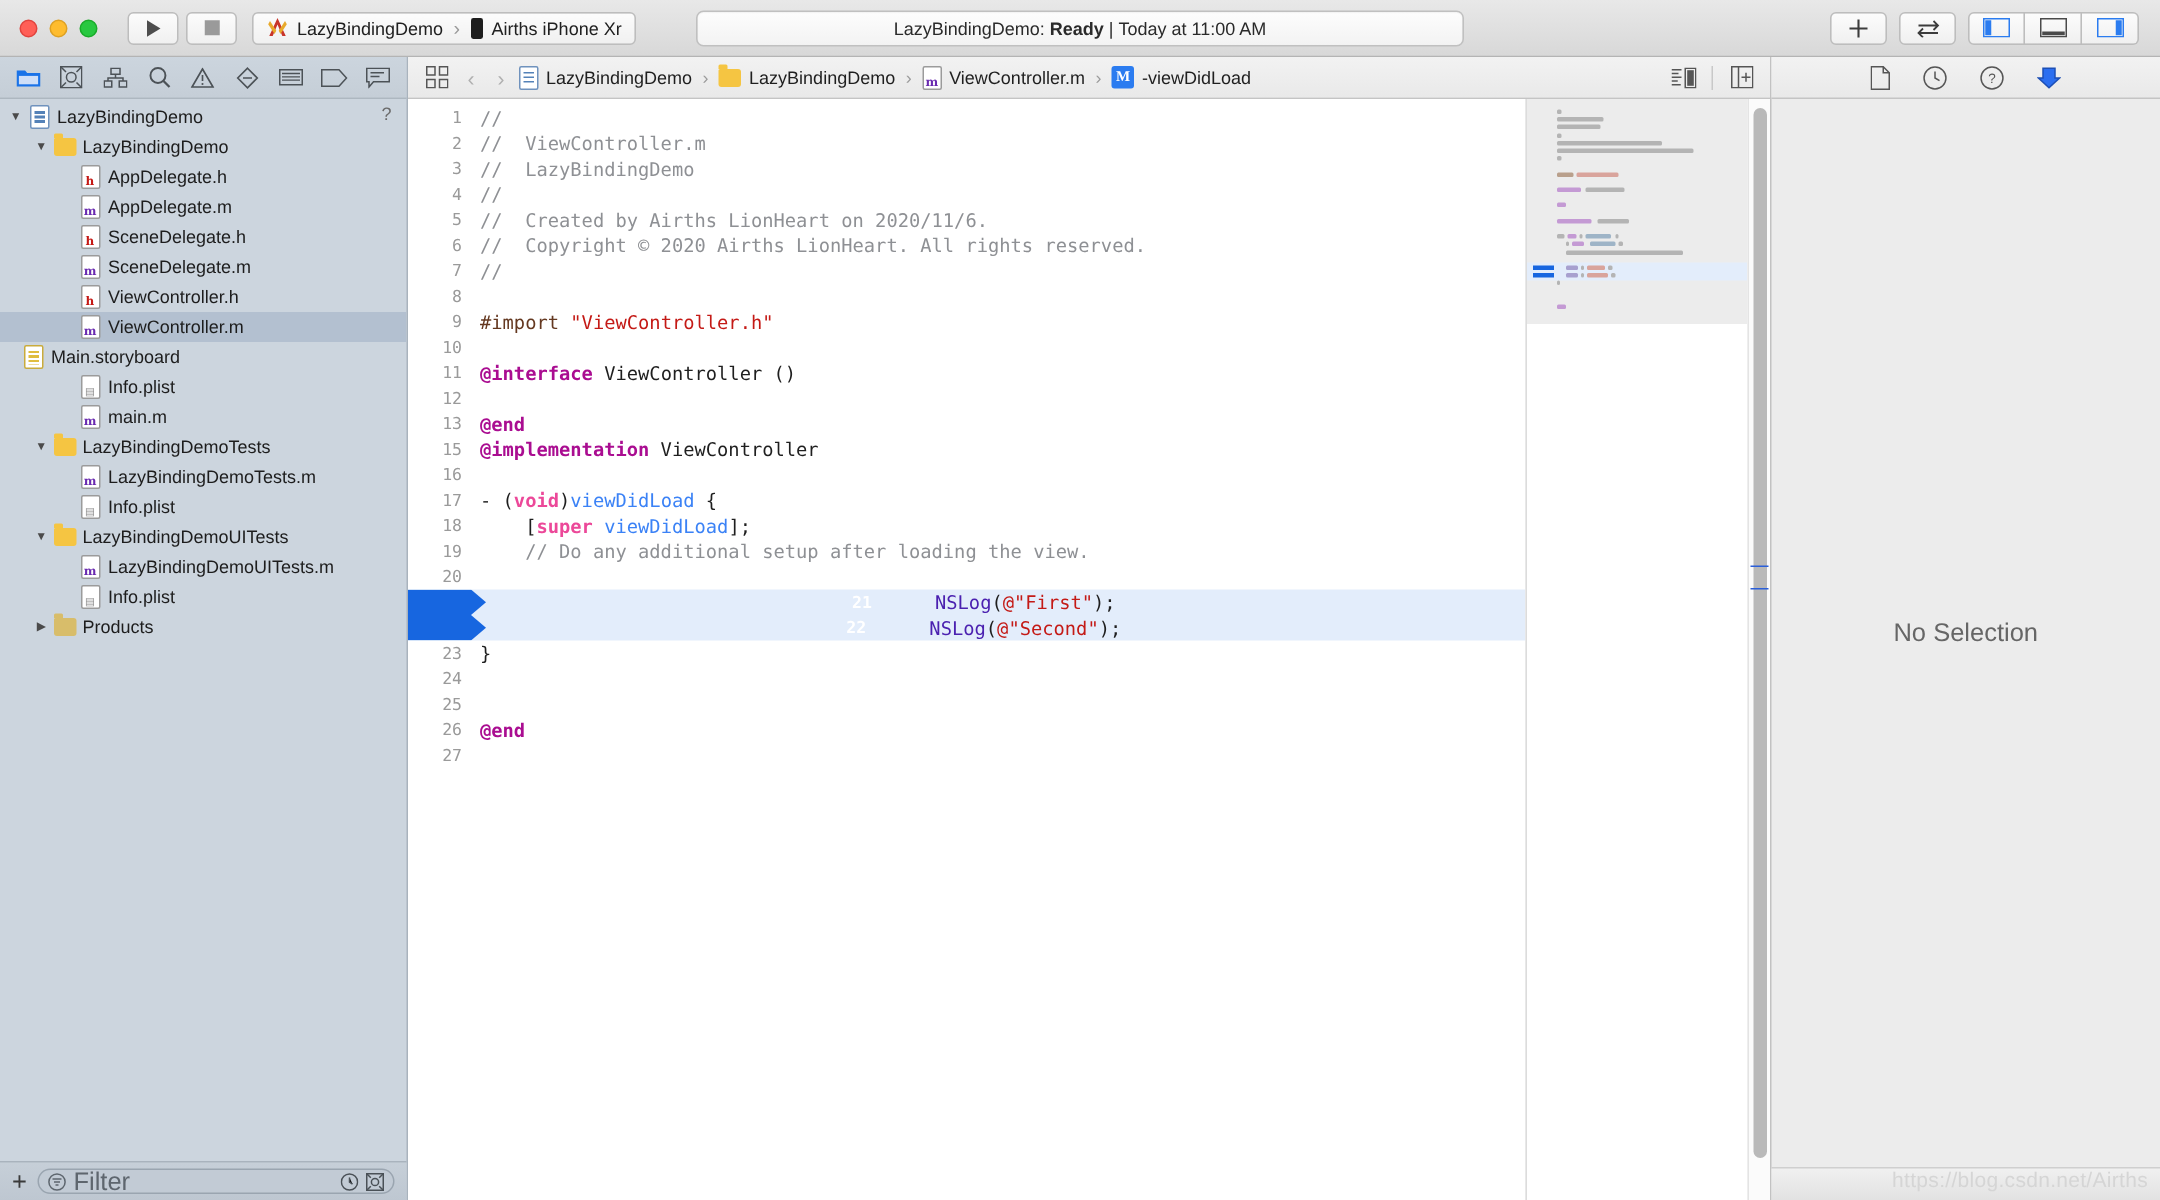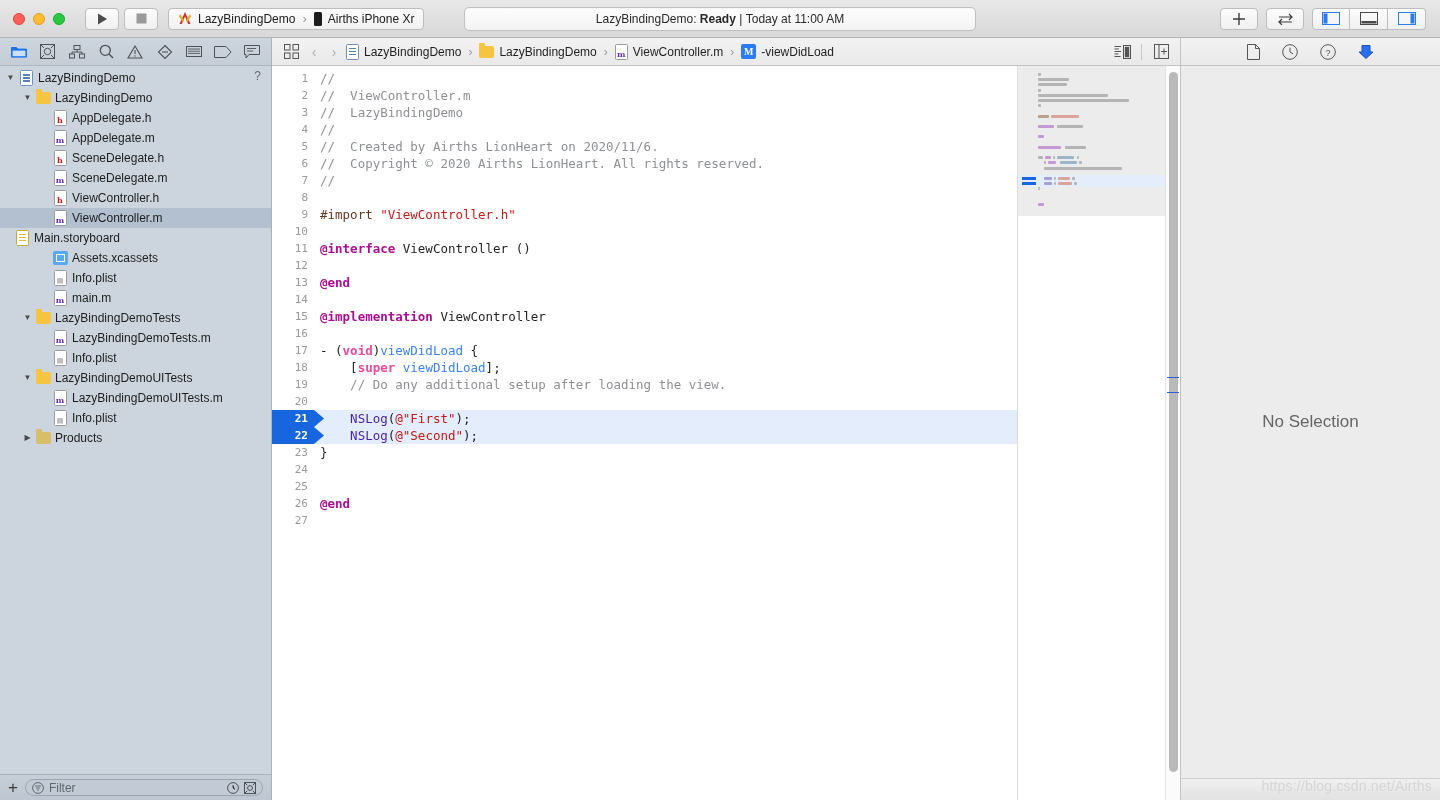--- a/index.html
+++ b/index.html
@@ -98,21 +98,21 @@
     height: 26px; flex: 0 0 26px;
     background: linear-gradient(to bottom,#c6cfd8,#bec7d1);
     border-top: 1px solid #a9b3bd;
     display: flex; align-items: center; padding: 0 8px; gap: 7px;
   }
   .plus { font-size: 17px; color: #3a3a3a; line-height: 1; }
   .filter-field {
     flex: 1; height: 17px; border-radius: 9px;
     border: 1px solid #9aa5b0; background: #c2cbd5;
     display: flex; align-items: center; padding: 0 6px; gap: 5px;
-    color: #5e666e; font-size: 12px;
+    color: #5e666e; font-size: 17px;
   }
   .filter-right { margin-left: auto; display: flex; gap: 5px; align-items: center; }
 
   
   .editor-col { flex: 1; display: flex; flex-direction: column; min-width: 0; background: #fff; }
   .jumpbar {
     height: 28px; flex: 0 0 28px;
     background: linear-gradient(to bottom,#f2f2f2,#e9e9e9);
     border-bottom: 1px solid #c4c4c4;
     display: flex; align-items: center; padding: 0 8px; gap: 4px;
@@ -124,21 +124,21 @@
   .chev { color: #9b9b9b; font-size: 12px; margin: 0 3px; }
   .jb-right { margin-left: auto; display: flex; align-items: center; gap: 0px; }
   .jb-sep { width: 1px; height: 16px; background: #c8c8c8; margin: 0 8px; }
 
   .editor-area { flex: 1; display: flex; min-height: 0; position: relative; }
   .code-wrap {
     flex: 1; position: relative; overflow: hidden; background: #fff;
     font-family: "DejaVu Sans Mono", monospace; font-size: 12.5px;
   }
   .code-line { height: 17px; display: flex; align-items: center; position: relative; white-space: pre; }
-  .code-line.hl { background: #e3edfb; }
+  .code-line.hl { background: #e3edfb; justify-content: center; }
   .gut {
     width: 44px; flex: 0 0 44px; text-align: right; padding-right: 8px;
     color: #9a9a9a; font-size: 11px; font-family: "DejaVu Sans Mono", monospace;
     position: relative; z-index: 2;
   }
   .code-line.bp .gut { color: #fff; font-weight: bold; }
   .bp-mark {
     position: absolute; left: 0; top: 0; width: 52px; height: 17px;
     background: #1766e0; z-index: 1;
     clip-path: polygon(0 0, 42px 0, 52px 50%, 42px 100%, 0 100%);
@@ -452,27 +452,20 @@
                 <span class="badge m">m</span>
               </span>
               <span class="lbl">ViewController.m</span>
             </div>
             <div class="row" style="">
               <span class="tw"></span>
               <span class="ficon">
                 <span class="sb-ic"></span>
               </span>
               <span class="lbl">Main.storyboard</span>
-            </div>
-            <div class="row" style="padding-left:38px">
-              <span class="tw"></span>
-              <span class="ficon">
-                <span class="xc-ic"></span>
-              </span>
-              <span class="lbl">Assets.xcassets</span>
             </div>
             <div class="row" style="padding-left:38px">
               <span class="tw"></span>
               <span class="ficon">
                 <span class="badge plist">▤</span>
               </span>
               <span class="lbl">Info.plist</span>
             </div>
             <div class="row" style="padding-left:38px">
               <span class="tw"></span>
@@ -617,21 +610,20 @@
               <div class="code-line"><span class="gut">4</span><span class="src"><span class="c-cmt">//</span></span></div>
               <div class="code-line"><span class="gut">5</span><span class="src"><span class="c-cmt">//  Created by Airths LionHeart on 2020/11/6.</span></span></div>
               <div class="code-line"><span class="gut">6</span><span class="src"><span class="c-cmt">//  Copyright © 2020 Airths LionHeart. All rights reserved.</span></span></div>
               <div class="code-line"><span class="gut">7</span><span class="src"><span class="c-cmt">//</span></span></div>
               <div class="code-line"><span class="gut">8</span><span class="src"></span></div>
               <div class="code-line"><span class="gut">9</span><span class="src"><span class="c-pre">#import </span><span class="c-str">"ViewController.h"</span></span></div>
               <div class="code-line"><span class="gut">10</span><span class="src"></span></div>
               <div class="code-line"><span class="gut">11</span><span class="src"><span class="c-kw2">@interface</span><span class="c-pln"> ViewController ()</span></span></div>
               <div class="code-line"><span class="gut">12</span><span class="src"></span></div>
               <div class="code-line"><span class="gut">13</span><span class="src"><span class="c-kw2">@end</span></span></div>
-              <div class="code-line"><span class="gut">14</span><span class="src"></span></div>
               <div class="code-line"><span class="gut">15</span><span class="src"><span class="c-kw2">@implementation</span><span class="c-pln"> ViewController</span></span></div>
               <div class="code-line"><span class="gut">16</span><span class="src"></span></div>
               <div class="code-line"><span class="gut">17</span><span class="src"><span class="c-pln">- (</span><span class="c-kw">void</span><span class="c-pln">)</span><span class="c-type">viewDidLoad</span><span class="c-pln"> {</span></span></div>
               <div class="code-line"><span class="gut">18</span><span class="src"><span class="c-pln">    [</span><span class="c-kw">super</span><span class="c-pln"> </span><span class="c-type">viewDidLoad</span><span class="c-pln">];</span></span></div>
               <div class="code-line"><span class="gut">19</span><span class="src"><span class="c-cmt">    // Do any additional setup after loading the view.</span></span></div>
               <div class="code-line"><span class="gut">20</span><span class="src"></span></div>
               <div class="code-line hl bp"><div class="bp-mark"></div><span class="gut">21</span><span class="src"><span class="c-pln">    </span><span class="c-fn">NSLog</span><span class="c-pln">(</span><span class="c-str">@"First"</span><span class="c-pln">);</span></span></div>
               <div class="code-line hl bp"><div class="bp-mark"></div><span class="gut">22</span><span class="src"><span class="c-pln">    </span><span class="c-fn">NSLog</span><span class="c-pln">(</span><span class="c-str">@"Second"</span><span class="c-pln">);</span></span></div>
               <div class="code-line"><span class="gut">23</span><span class="src"><span class="c-pln">}</span></span></div>
               <div class="code-line"><span class="gut">24</span><span class="src"></span></div>

